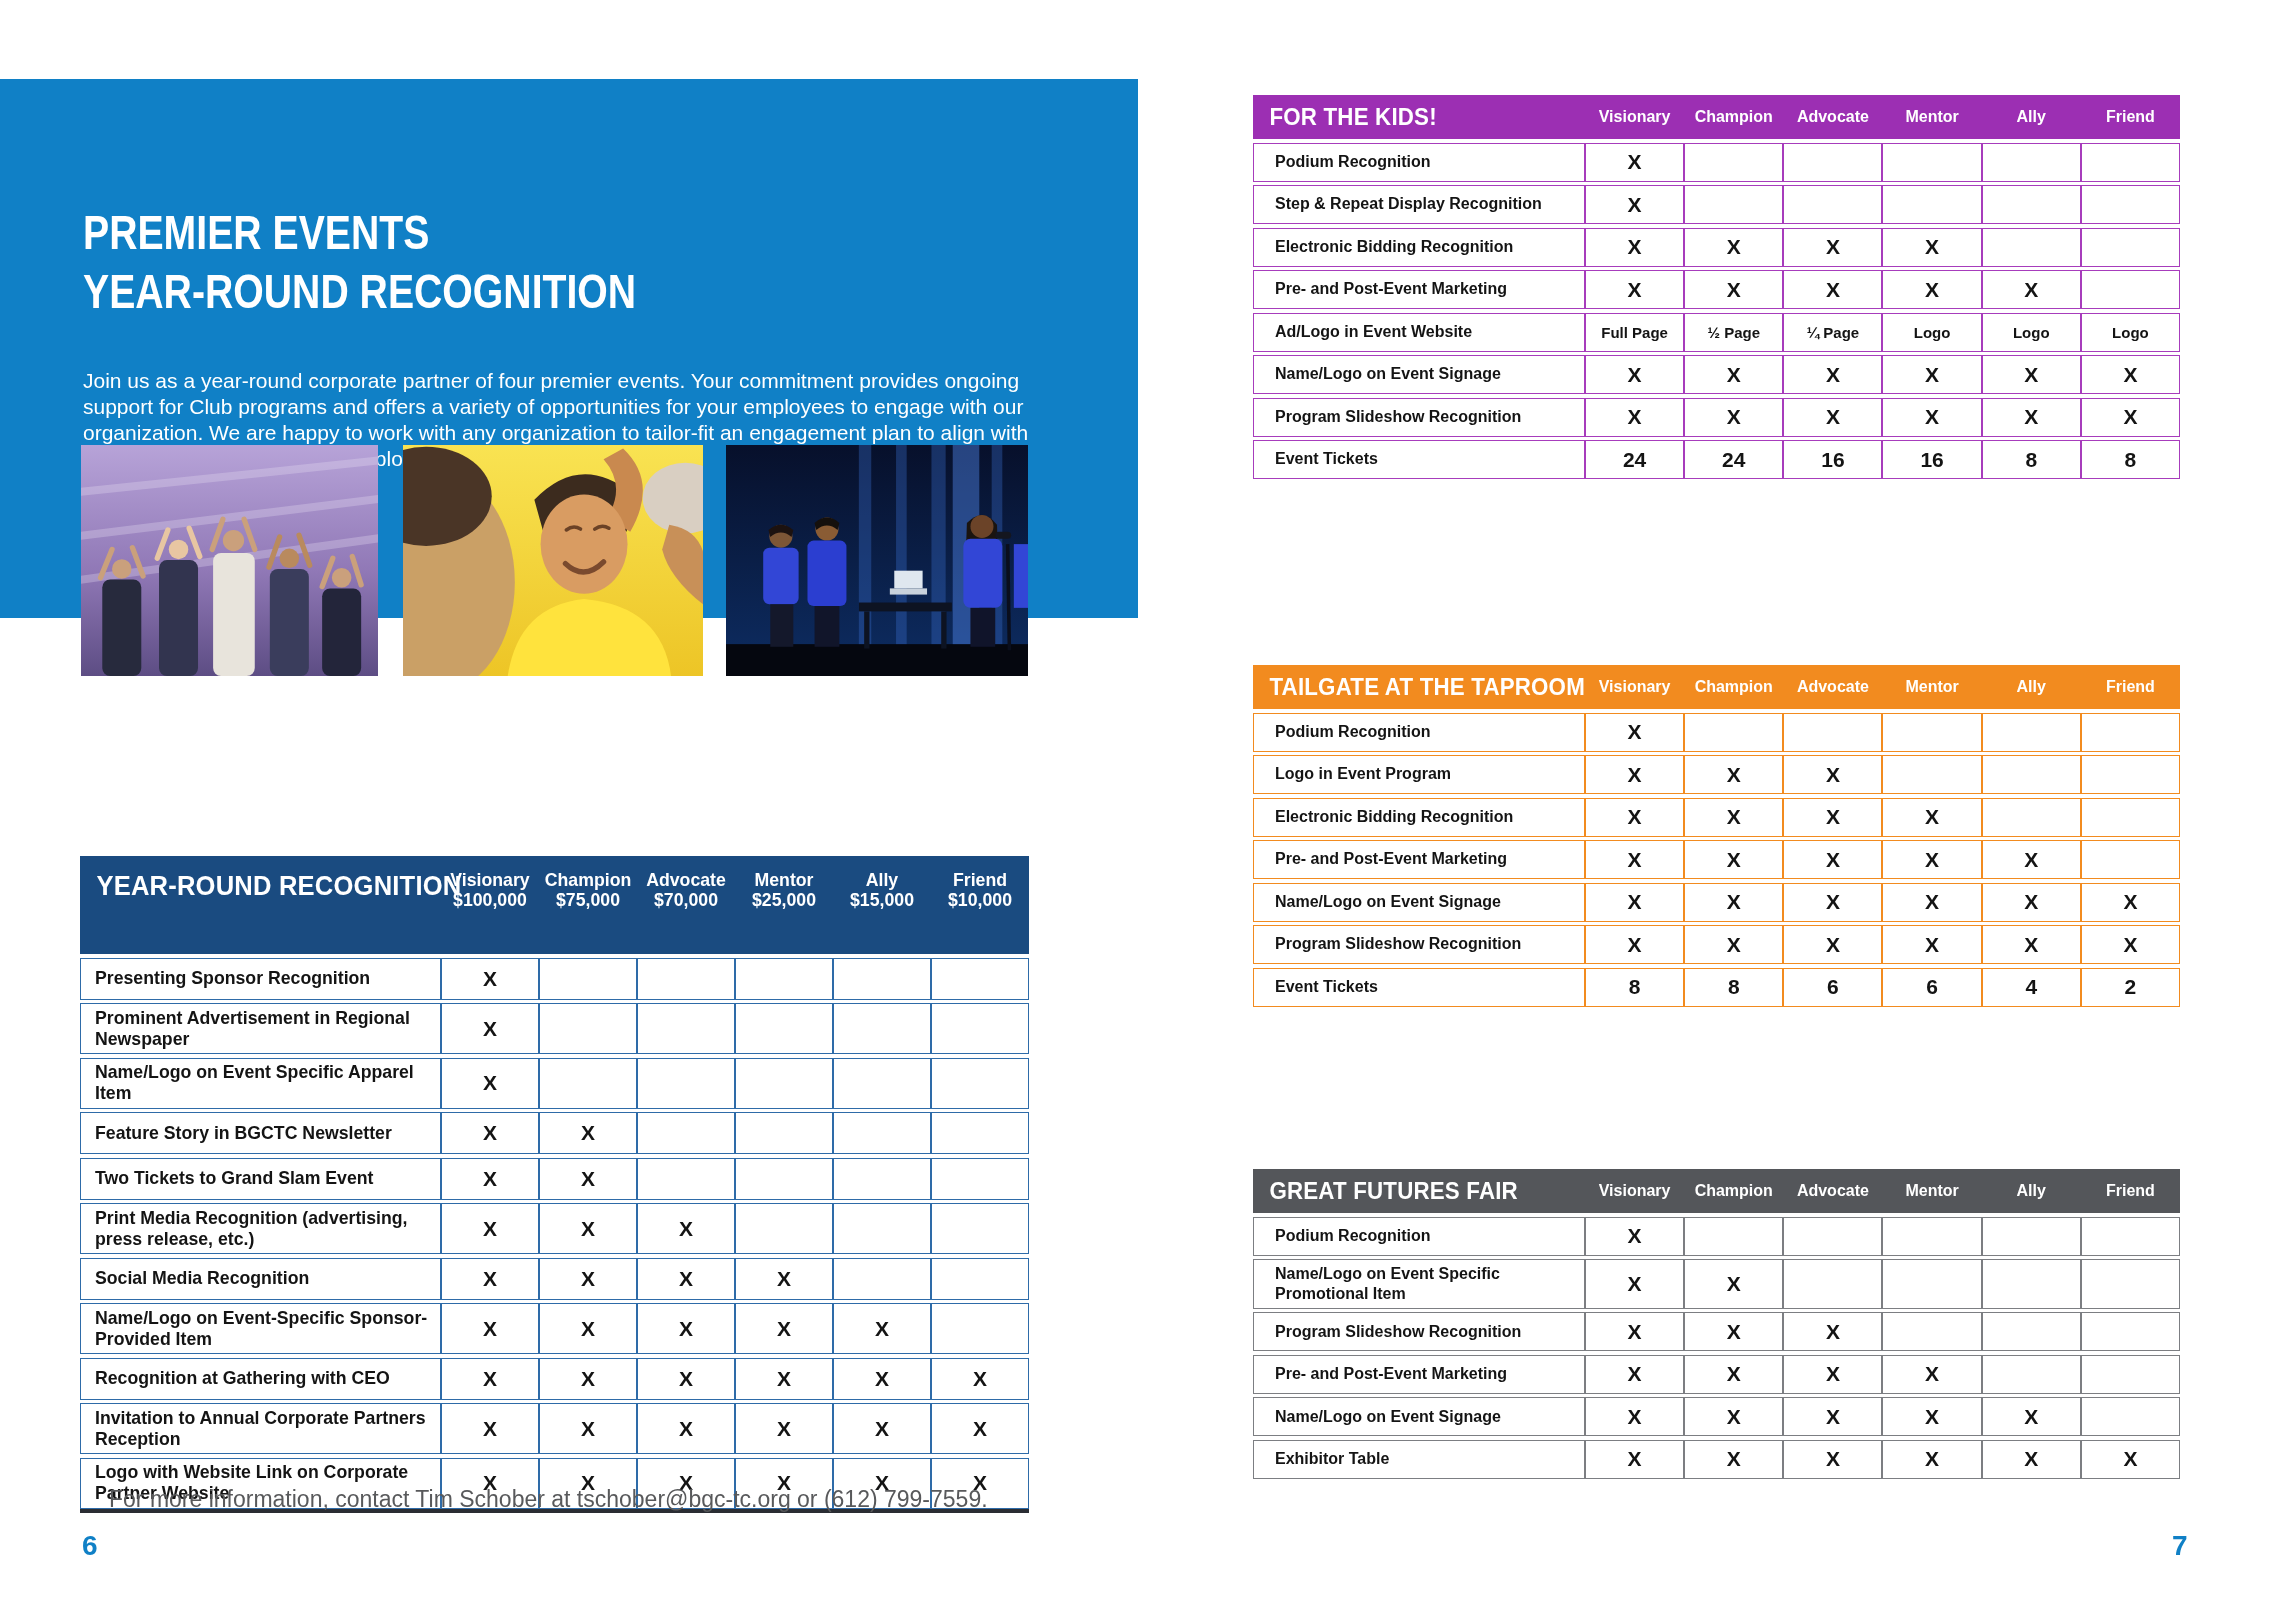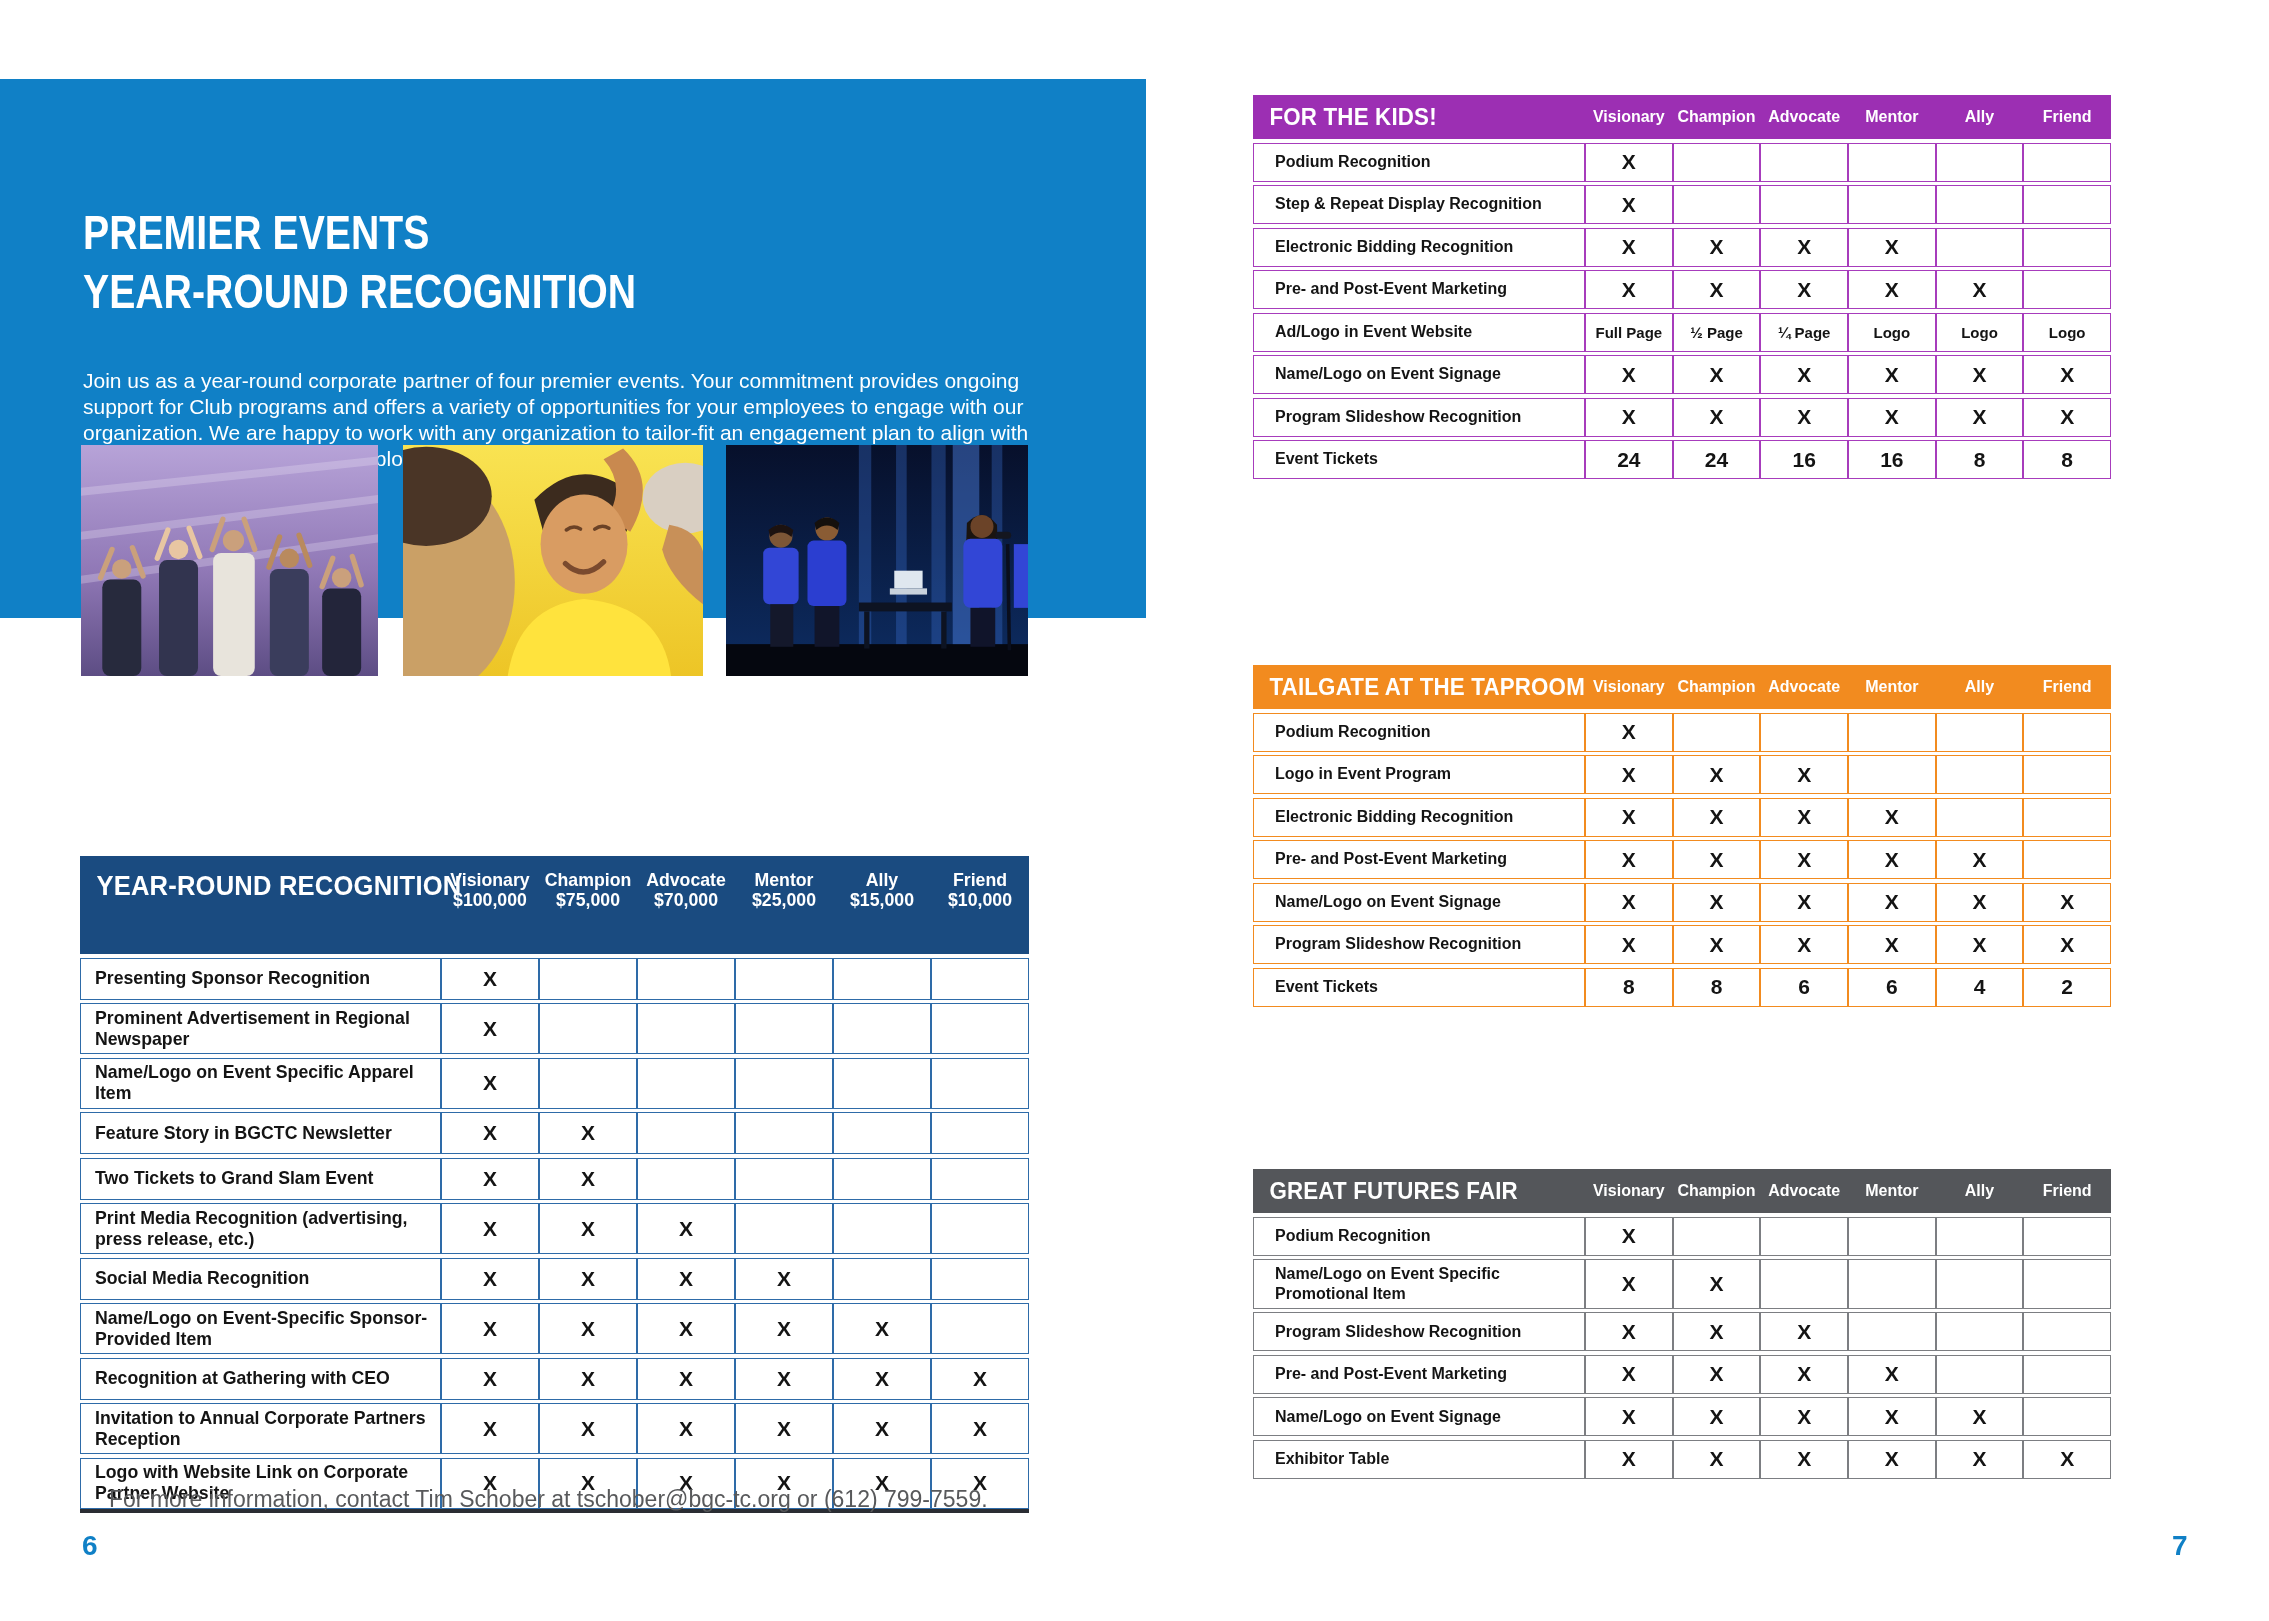--- a/index.html
+++ b/index.html
@@ -1,40 +1,40 @@
 <!DOCTYPE html>
 <html style="font-size:14px"><head>
 <meta charset="utf-8">
 <style>
   html,body{margin:0;padding:0;background:#ffffff;}
   .sheet{position:relative;width:2270px;height:1622px;background:#ffffff;
          font-family:"Liberation Sans",sans-serif;overflow:hidden;}
 
   
-  .hero{position:absolute;left:0;top:79px;width:1138px;height:539px;background:#1080c6;color:#fff;padding-left:8px;}
+  .hero{position:absolute;left:0;top:79px;width:1138px;height:539px;background:#1080c6;color:#fff;}
   .hero-title{position:absolute;left:83px;top:124px;margin:0;font-size:49px;line-height:59px;
               font-weight:bold;letter-spacing:0;}
   .hero-title .cond{display:block;transform:scaleX(.8);transform-origin:0 0;white-space:nowrap;}
   .hero-par{position:absolute;left:83px;top:289px;width:962px;margin:0;
             font-size:21px;line-height:26px;font-weight:normal;}
   .photo{position:absolute;top:366px;height:231px;display:block;}
   .p1{left:81px;width:297px;}
   .p2{left:403px;width:300px;}
   .p3{left:726px;width:302px;}
 
   
   .sp-table{position:absolute;}
   .theme-navy  {--hcol:#1a4b80;--bcol:#2e6ba8;}
   .theme-purple{--hcol:#9c2fb3;--bcol:#a73cbc;}
   .theme-orange{--hcol:#f28b1f;--bcol:#f28b1f;}
   .theme-gray  {--hcol:#54565a;--bcol:#7c7e82;}
 
   .left-table{--labelw:361px;left:80px;top:856px;width:949px;}
   .left-table::after{content:"";display:block;height:4.4px;background:#2a2d33;}
-  .right-table{--labelw:332px;left:1253px;width:858px;}
+  .right-table{--labelw:332px;left:1253px;width:927px;}
   #t-evt-0{top:95px;} #t-evt-1{top:665px;} #t-evt-2{top:1169px;}
 
   .sp-head{display:grid;grid-template-columns:var(--labelw) repeat(6,1fr);
            background:var(--hcol);color:#fff;height:44px;align-items:center;}
   .sp-head.big{height:98px;align-items:start;}
   .sp-head.big > div{margin-top:14px;}
   .sp-title{font-weight:bold;font-size:24px;padding-left:17.7px;letter-spacing:0.2px;
             transform:scaleX(.93);transform-origin:0 50%;white-space:nowrap;}
   .sp-head.big .sp-title{font-size:27.5px;}
   .sp-col{font-weight:bold;font-size:16px;text-align:center;line-height:20.4px;}

